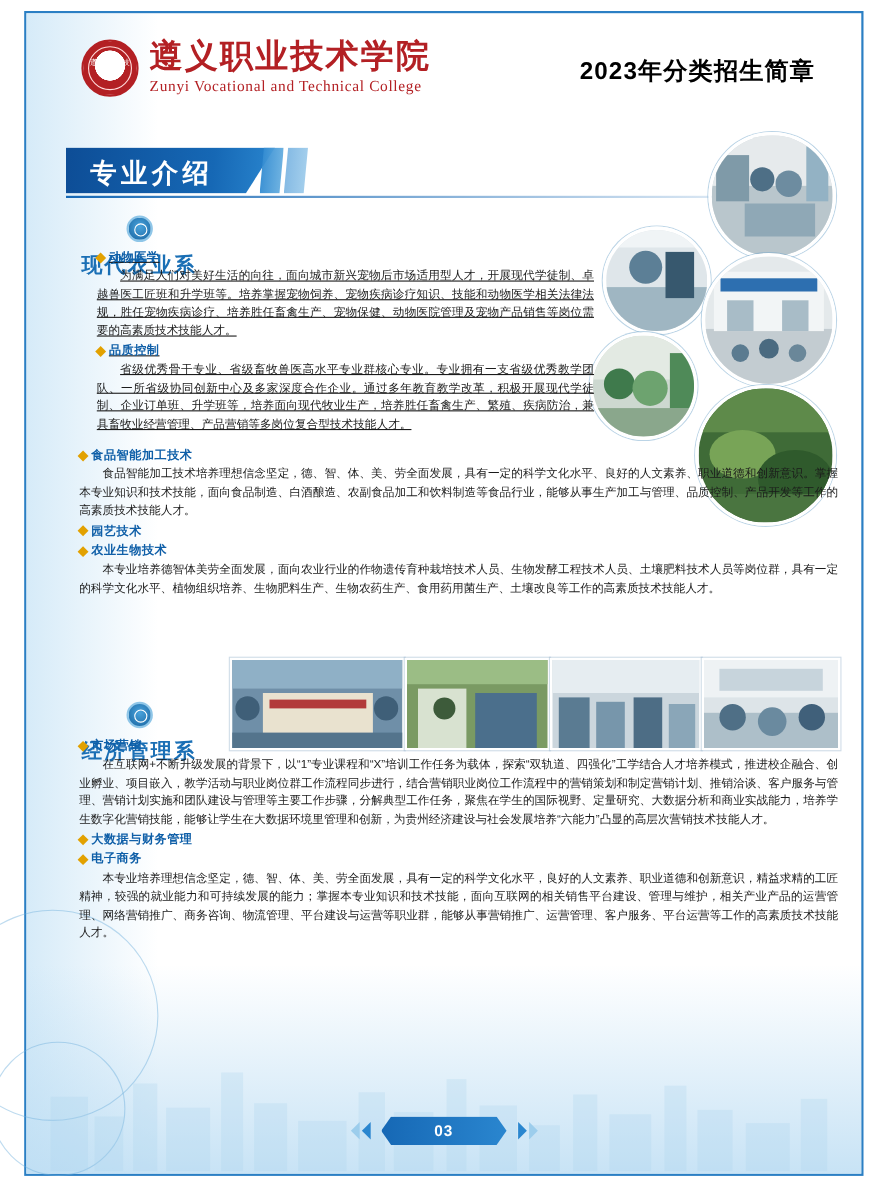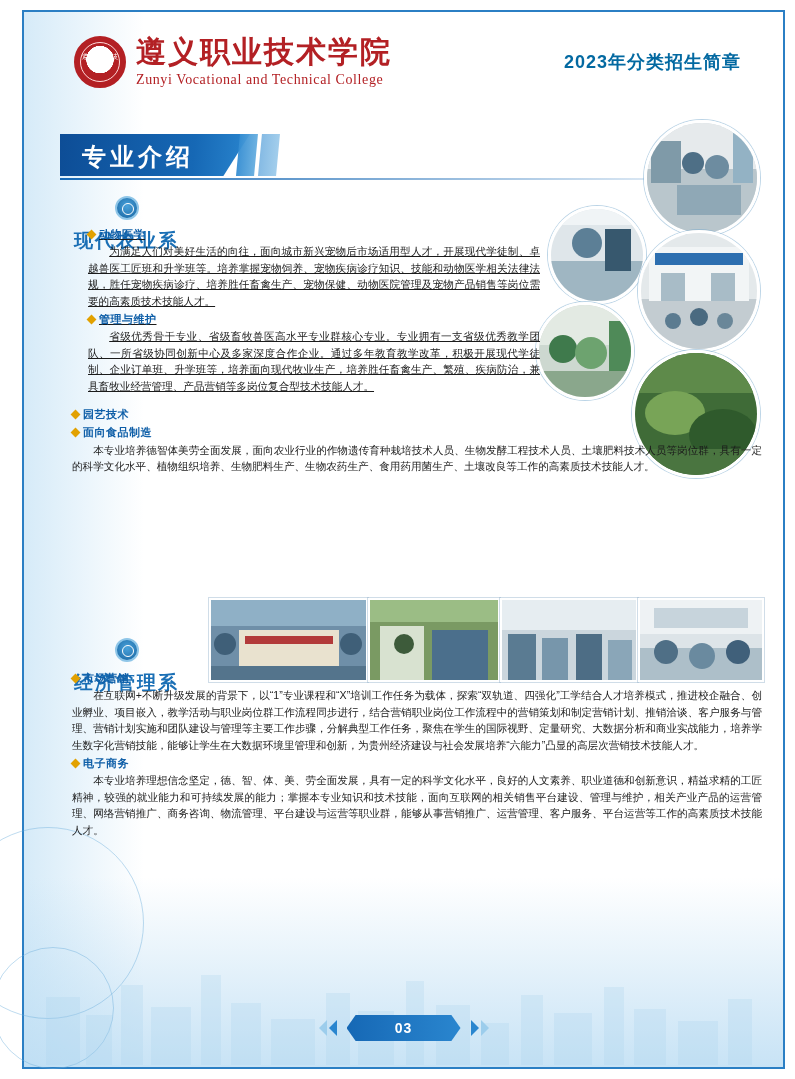--- a/index.html
+++ b/index.html
@@ -104,23 +104,23 @@
   .logo-en {
     font-family: "Liberation Serif", "DejaVu Serif", serif;
     font-size: 14px;
     color: #b32024;
     letter-spacing: .6px;
     margin-top: 4px;
   }
   .header-title {
     position: absolute;
     right: 54px; top: 16px;
-    font-size: 18px;
+    font-size: 22px;
     font-weight: bold;
-    color: #0369a1;
+    color: #000000;
     letter-spacing: 1px;
     font-family: "Liberation Sans", sans-serif;
   }
 
   
   .banner {
     position: absolute;
     left: 48px; top: 134px;
     width: 300px; height: 28px; text-align: right;
   }
@@ -391,39 +391,44 @@
     <div class="major">
       <div class="major-title">
           <span class="diamond"></span>
           <span>动物医学</span>
         </div>
       <p class="major-body">为满足人们对美好生活的向往，面向城市新兴宠物后市场适用型人才，开展现代学徒制、卓越兽医工匠班和升学班等。培养掌握宠物饲养、宠物疾病诊疗知识、技能和动物医学相关法律法规，胜任宠物疾病诊疗、培养胜任畜禽生产、宠物保健、动物医院管理及宠物产品销售等岗位需要的高素质技术技能人才。</p>
     </div>
     <div class="major">
       <div class="major-title">
           <span class="diamond"></span>
-          <span>管理与维护</span>
+          <span>品质控制</span>
         </div>
       <p class="major-body">省级优秀骨干专业、省级畜牧兽医高水平专业群核心专业。专业拥有一支省级优秀教学团队、一所省级协同创新中心及多家深度合作企业。通过多年教育教学改革，积极开展现代学徒制、企业订单班、升学班等，培养面向现代牧业生产，培养胜任畜禽生产、繁殖、疾病防治，兼具畜牧业经营管理、产品营销等多岗位复合型技术技能人才。</p>
     </div>
   </div>
 
   <div class="content" style="left:60px; top:404px; width:690px;">
     <div class="major">
+      <div class="major-title">
+          <span class="diamond"></span>
+          <span>食品智能加工技术</span>
+        </div>
+      <p class="major-body">食品智能加工技术培养理想信念坚定，德、智、体、美、劳全面发展，具有一定的科学文化水平、良好的人文素养、职业道德和创新意识。掌握本专业知识和技术技能，面向食品制造、白酒酿造、农副食品加工和饮料制造等食品行业，能够从事生产加工与管理、品质控制、产品开发等工作的高素质技术技能人才。</p>
     </div>
     <div class="major">
       <div class="major-title">
           <span class="diamond"></span>
           <span>园艺技术</span>
         </div>
     </div>
     <div class="major">
       <div class="major-title">
           <span class="diamond"></span>
-          <span>面向食品制造</span>
+          <span>农业生物技术</span>
         </div>
       <p class="major-body">本专业培养德智体美劳全面发展，面向农业行业的作物遗传育种栽培技术人员、生物发酵工程技术人员、土壤肥料技术人员等岗位群，具有一定的科学文化水平、植物组织培养、生物肥料生产、生物农药生产、食用药用菌生产、土壤改良等工作的高素质技术技能人才。</p>
     </div>
   </div>
 
   <div class="photo-rect" style="left:197px; top:598px; width:155px; height:80px;">
     <svg class="ph" viewBox="0 0 155 80" preserveAspectRatio="none">
       <rect width="155" height="80" fill="#6f8fa8"></rect>
       <rect y="0" width="155" height="26" fill="#8fb0c6"></rect>
       <rect x="28" y="30" width="100" height="50" fill="#e9e2cf"></rect>
@@ -471,20 +476,24 @@
 
   <div class="content" style="left:60px; top:668px; width:690px;">
     <div class="major">
       <div class="major-title">
           <span class="diamond"></span>
           <span>市场营销</span>
         </div>
       <p class="major-body">在互联网+不断升级发展的背景下，以“1”专业课程和“X”培训工作任务为载体，探索“双轨道、四强化”工学结合人才培养模式，推进校企融合、创业孵业、项目嵌入，教学活动与职业岗位群工作流程同步进行，结合营销职业岗位工作流程中的营销策划和制定营销计划、推销洽谈、客户服务与管理、营销计划实施和团队建设与管理等主要工作步骤，分解典型工作任务，聚焦在学生的国际视野、定量研究、大数据分析和商业实战能力，培养学生数字化营销技能，能够让学生在大数据环境里管理和创新，为贵州经济建设与社会发展培养“六能力”凸显的高层次营销技术技能人才。</p>
     </div>
     <div class="major">
+      <div class="major-title">
+          <span class="diamond"></span>
+          <span>大数据与财务管理</span>
+        </div>
     </div>
     <div class="major">
       <div class="major-title">
           <span class="diamond"></span>
           <span>电子商务</span>
         </div>
       <p class="major-body">本专业培养理想信念坚定，德、智、体、美、劳全面发展，具有一定的科学文化水平，良好的人文素养、职业道德和创新意识，精益求精的工匠精神，较强的就业能力和可持续发展的能力；掌握本专业知识和技术技能，面向互联网的相关销售平台建设、管理与维护，相关产业产品的运营管理、网络营销推广、商务咨询、物流管理、平台建设与运营等职业群，能够从事营销推广、运营管理、客户服务、平台运营等工作的高素质技术技能人才。</p>
     </div>
   </div>
 

